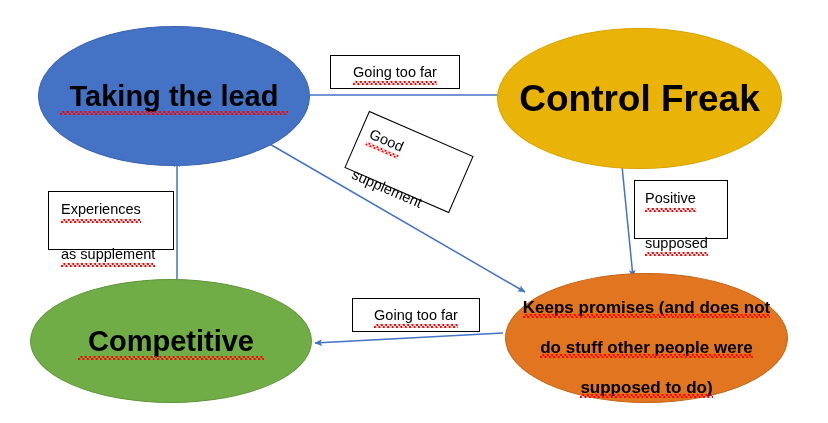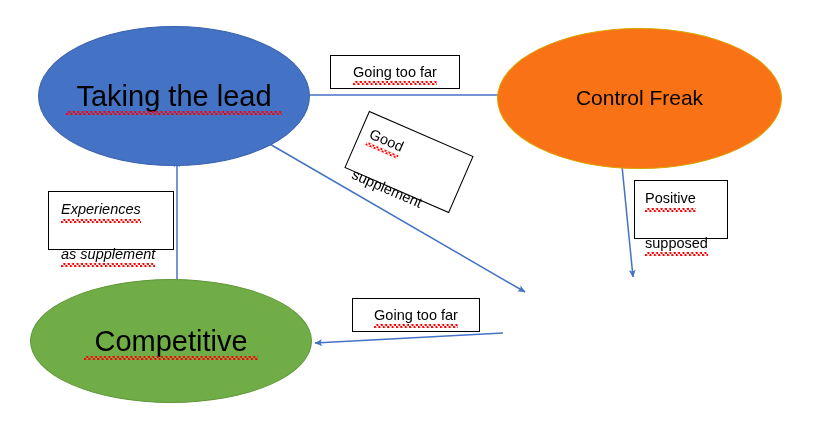--- a/index.html
+++ b/index.html
@@ -31,34 +31,35 @@
     border-radius: 50%;
     box-sizing: border-box;
     text-align: center;
     color: #000000;
     line-height: 1.18;
   }
   .node-label {
     display: block;
     padding: 0 10px;
     white-space: pre-line;
+    font-weight: bold;
   }
   #node-taking-the-lead {
     left: 38px;  top: 26px;
     width: 272px; height: 140px;
     background: #4472C4;
     border: 1px solid #3b63ad;
     font-size: 29px;
   }
   #node-control-freak {
     left: 497px; top: 28px;
     width: 285px; height: 141px;
-    background: #f97316;
+    background: #eab308;
     border: 1px solid #d9a400;
-    font-size: 21px;
+    font-size: 37px;
   }
   #node-competitive {
     left: 30px;  top: 279px;
     width: 282px; height: 124px;
     background: #70AD47;
     border: 1px solid #5f9639;
     font-size: 29px;
   }
   #node-keeps-promises {
     left: 505px; top: 273px;
@@ -86,21 +87,20 @@
   }
   #label-going-too-far-bottom {
     left: 352px; top: 298px;
     width: 128px; height: 34px;
     justify-content: center;
   }
   #label-experiences-as-difficult {
     left: 48px;  top: 191px;
     width: 126px; height: 59px;
     padding-left: 12px;
-    font-style: italic;
   }
   #label-positive-opposite {
     left: 634px; top: 180px;
     width: 94px;  height: 59px;
     padding-left: 10px;
   }
   #label-good-supplement {
     left: 352px; top: 131px;
     width: 114px; height: 62px;
     padding-left: 9px;
@@ -155,20 +155,27 @@
   </div>
 
   <div class="node" id="node-control-freak">
     <span class="node-label">Control Freak</span>
   </div>
 
   <div class="node" id="node-competitive">
     <span class="node-label sq">Competitive</span>
   </div>
 
+  <div class="node" id="node-keeps-promises">
+    <span class="node-label">
+      <span class="sq sq-s">Keeps promises (and does not</span><br>
+      <span class="sq sq-s">do stuff other people were</span><br>
+      <span class="sq sq-s">supposed to do)</span>
+    </span>
+  </div>
 
   <div class="label-box" id="label-going-too-far-top">
     <span class="sq">Going too far</span>
   </div>
 
   <div class="label-box" id="label-going-too-far-bottom">
     <span class="sq">Going too far</span>
   </div>
 
   <div class="label-box" id="label-experiences-as-difficult">

